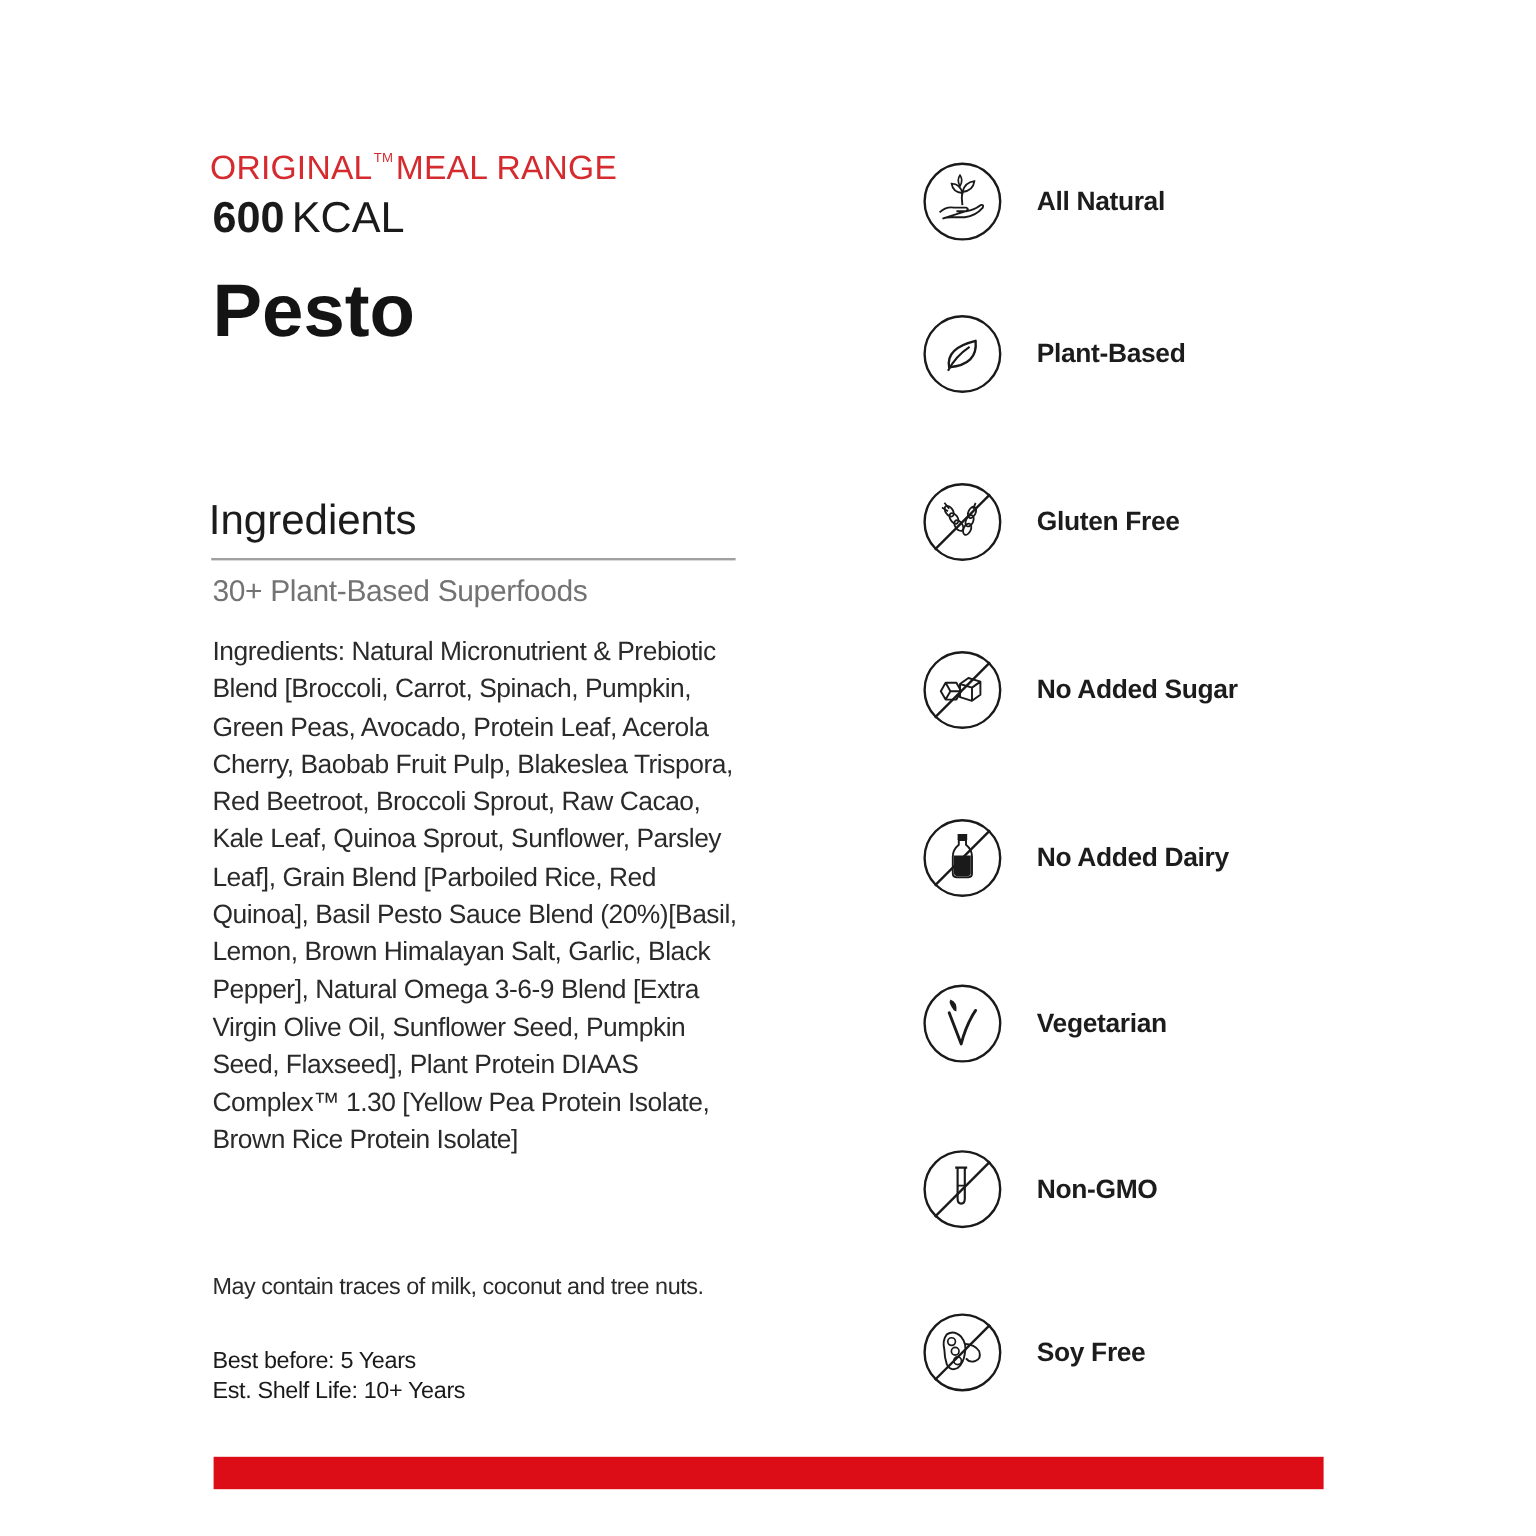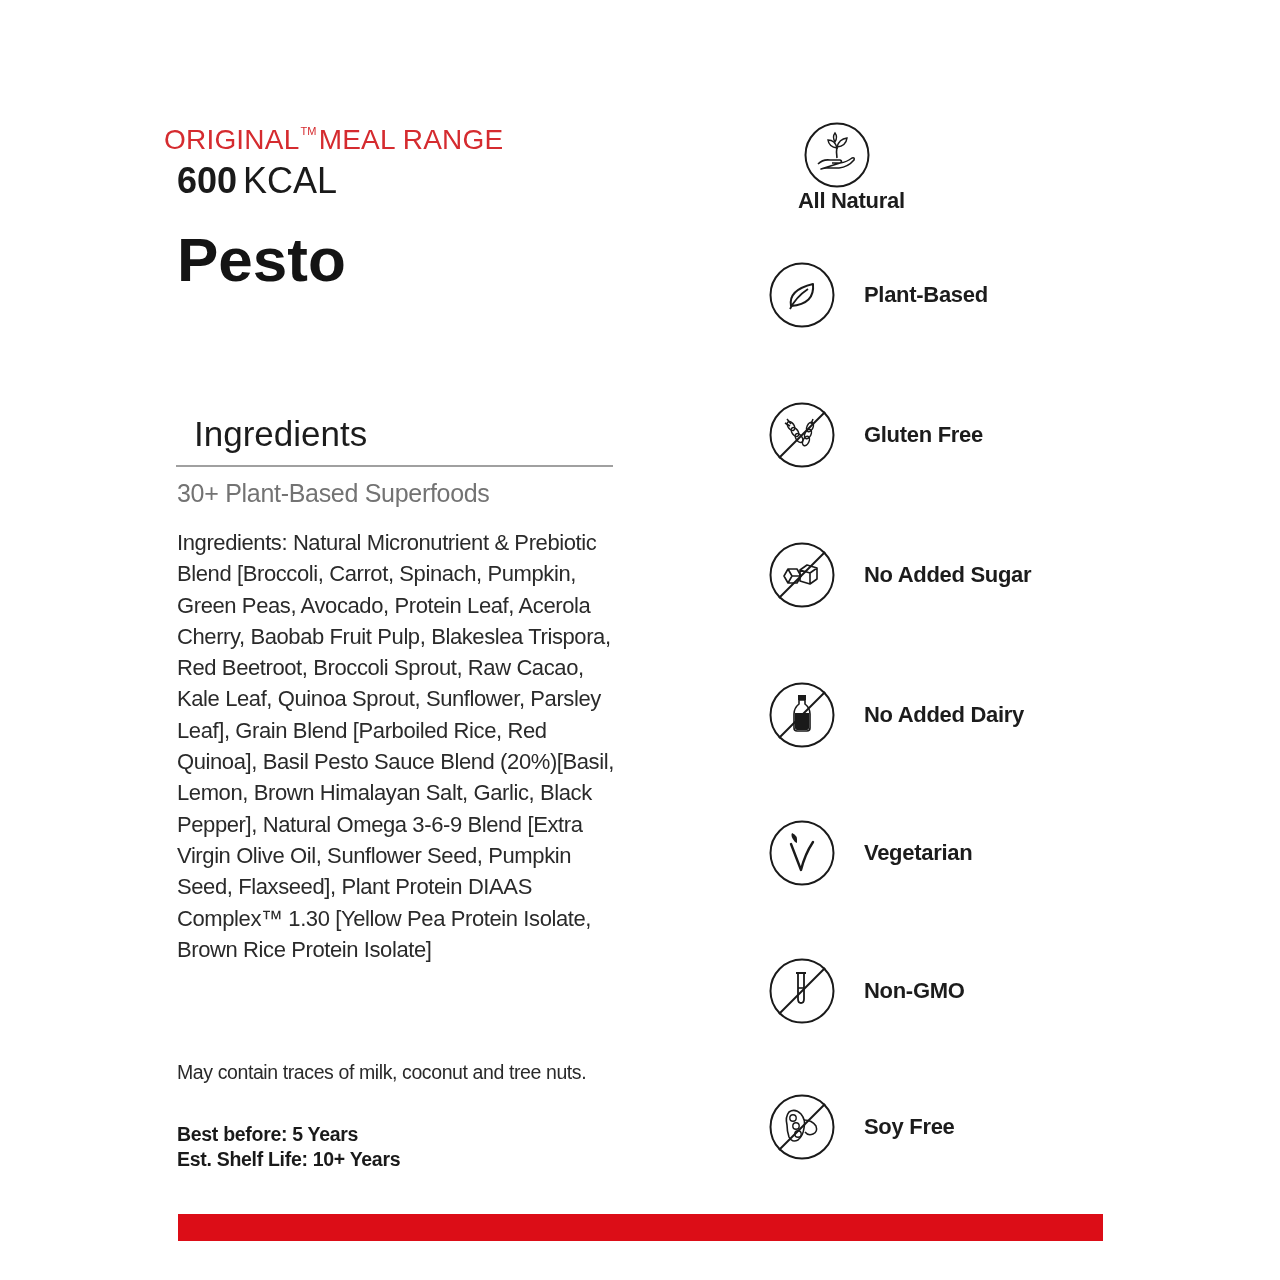--- a/index.html
+++ b/index.html
@@ -1,31 +1,31 @@
 <!DOCTYPE html>
 <html><head>
 <meta charset="utf-8">
 <style>
   html, body { margin: 0; padding: 0; background: #ffffff; }
   body { width: 1280px; height: 1280px; position: relative; overflow: hidden;
          font-family: "Liberation Sans", "DejaVu Sans", sans-serif; color: #1a1a1a; }
   .abs { position: absolute; }
-  .range { left: 164px; top: 124px; font-size: 28px; color: #d52b2f; letter-spacing: 0.2px; white-space: nowrap; }
+  .range { left: 175px; top: 124px; font-size: 28px; color: #d52b2f; letter-spacing: 0.2px; white-space: nowrap; }
   .range sup { font-size: 11px; vertical-align: 14px; margin-left: 1px; margin-right: 2px; }
   .kcal { left: 177px; top: 160px; font-size: 36px; color: #1a1a1a; white-space: nowrap; }
   .kcal b { font-weight: 700; }
   .kcal span.light { font-weight: 400; margin-left: 6px; margin-top: 31px; }
   .title { left: 177px; top: 226px; font-size: 62px; font-weight: 700; line-height: 68px; color: #141414; }
-  .ing-h { left: 174px; top: 414px; font-size: 35px; color: #1c1c1c; margin-left: 20px; }
+  .ing-h { left: 174px; top: 414px; font-size: 35px; color: #1c1c1c; }
   .divider { left: 176px; top: 465px; width: 437px; height: 2px; background: #a0a0a0; }
   .sub { left: 177px; top: 479px; font-size: 25px; color: #737373; letter-spacing: -0.3px; text-align: center; }
   .ing-body { left: 177px; top: 527px; width: 460px; font-size: 22px; line-height: 31.3px; color: #2a2a2a; letter-spacing: -0.4px; }
   .ing-body div { white-space: nowrap; }
   .allergen { left: 177px; top: 1061px; font-size: 19.5px; color: #2a2a2a; letter-spacing: -0.4px; white-space: nowrap; }
-  .bb { left: 177px; top: 1122px; font-size: 19.5px; font-weight: 700; line-height: 25px; color: #1a1a1a; letter-spacing: -0.3px; white-space: nowrap; }
+  .bb { left: 177px; top: 1122px; font-size: 19.5px; font-weight: 400; line-height: 25px; color: #1a1a1a; letter-spacing: -0.3px; white-space: nowrap; }
   .feature { left: 769px; height: 68px; display: flex; align-items: center; }
   .feature .ic { width: 66px; height: 66px; flex: 0 0 66px; }
   .feature .lbl { margin-left: 29px; font-size: 22px; font-weight: 700; color: #1c1c1c; letter-spacing: -0.3px; white-space: nowrap; }
   .redbar { left: 178px; top: 1214px; width: 925px; height: 27px; background: #dc0d17; }
 </style>
 </head>
 <body>
 
 <div class="abs range"><span>ORIGINAL</span><sup>TM</sup><span>MEAL RANGE</span></div>
 
@@ -56,21 +56,21 @@
   <div>Brown Rice Protein Isolate]</div>
 </div>
 
 <div class="abs allergen">May contain traces of milk, coconut and tree nuts.</div>
 
 <div class="abs bb">
   <div>Best before: 5 Years</div>
   <div>Est. Shelf Life: 10+ Years</div>
 </div>
 
-<div class="abs feature" style="top:122px;flex-direction:column;">
+<div class="abs feature" style="top:134px;">
   <svg class="ic" viewBox="0 0 66 66">
     <circle cx="33" cy="33" r="31.5" fill="none" stroke="#1a1a1a" stroke-width="2"></circle>
     <path d="M14 42 q5 -5 12 -4 l10 0 q3 1 0 3 l-8 0 m8 0 q7 -1 12 -5 q3 -1 2 2 q-6 7 -15 8 l-12 0 q-3 0 -6 1 z" fill="none" stroke="#1a1a1a" stroke-width="1.6" stroke-linejoin="round"></path>
     <path d="M33 36 q-1 -6 0 -12" fill="none" stroke="#1a1a1a" stroke-width="1.6"></path>
     <path d="M33 26 q-8 -1 -9 -8 q7 0 9 8 z" fill="none" stroke="#1a1a1a" stroke-width="1.5"></path>
     <path d="M33 25 q2 -8 10 -9 q-1 8 -10 9 z" fill="none" stroke="#1a1a1a" stroke-width="1.5"></path>
     <path d="M31 20 q-3 -5 0 -9 q3 4 0 9 z" fill="none" stroke="#1a1a1a" stroke-width="1.4"></path>
   </svg>
   <span class="lbl">All Natural</span>
 </div>

